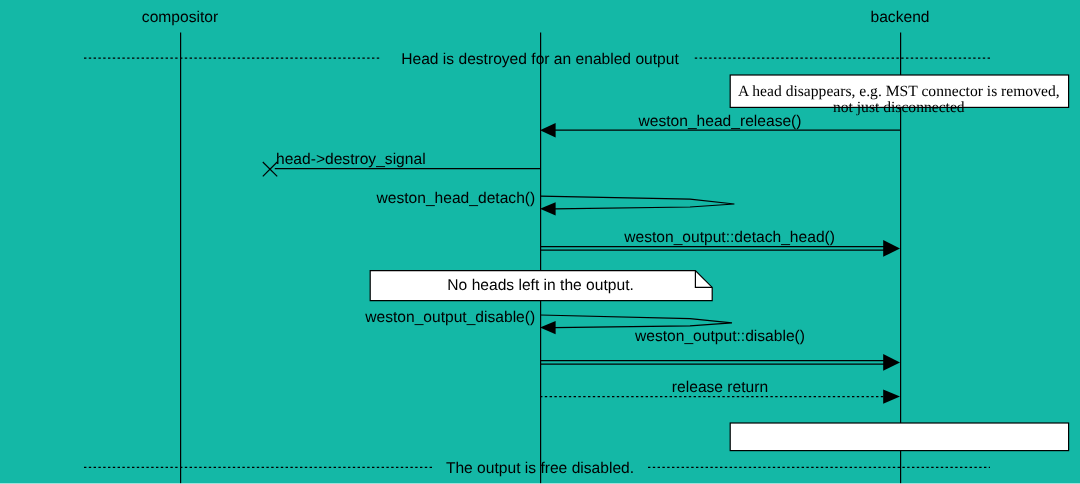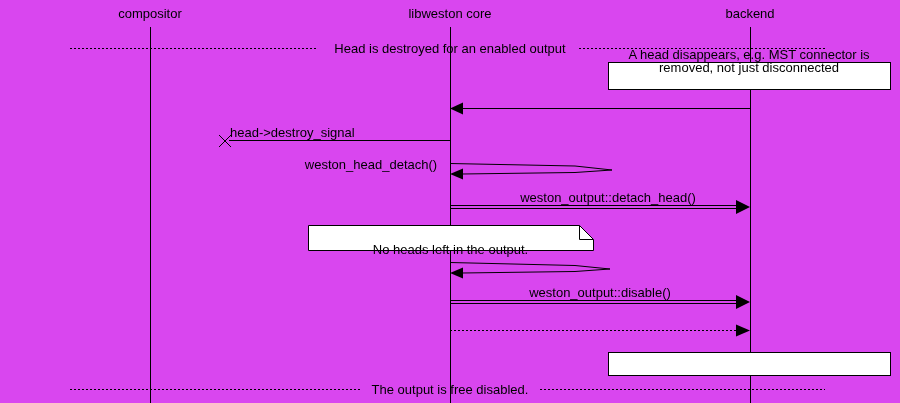--- a/index.html
+++ b/index.html
@@ -1,28 +1,28 @@
 <!DOCTYPE html>
 <html><head>
 <meta charset="utf-8">
 <style>
   html,body{margin:0;padding:0;background:#ffffff;}
   #canvas{
     position:relative;
     width:900px;height:403px;
-    background:#d946ef;
+    background:#14b8a6;
     font-family:"Liberation Sans", sans-serif;
     font-size:13px;
     color:#000000;
     overflow:hidden;
   }
   #wires{position:absolute;left:0;top:0;z-index:1;}
   .lbl{position:absolute;z-index:2;white-space:nowrap;line-height:15px;text-align:right;}
   .ctr{text-align:center;}
-  .rgt{text-align:center;}
+  .rgt{text-align:right;}
   .wrap{white-space:normal;line-height:13px;}
 </style>
 </head>
 <body>
 
 <div id="canvas">
 
   <svg id="wires" width="900" height="403" viewBox="0 0 900 403">
 
     <line x1="150.5" y1="27" x2="150.5" y2="403" stroke="#000"></line>
@@ -81,27 +81,29 @@
 
     <rect x="608.5" y="352.5" width="282" height="23" fill="#fff" stroke="#000"></rect>
 
     <g stroke="#000" stroke-dasharray="2,2">
       <line x1="70" y1="389.5" x2="360" y2="389.5"></line>
       <line x1="540" y1="389.5" x2="825" y2="389.5"></line>
     </g>
   </svg>
 
   <div class="lbl ctr" style="left:90px;top:6px;width:120px;">compositor</div>
-  <div class="lbl ctr" style="left:390px;top:6px;width:120px;">libweston core</div>
   <div class="lbl ctr" style="left:690px;top:6px;width:120px;">backend</div>
 
   <div class="lbl ctr" style="left:300px;top:41px;width:300px;">Head is destroyed for an enabled output</div>
   <div class="lbl ctr" style="left:300px;top:382px;width:300px;">The output is free disabled.</div>
 
-  <div class="lbl ctr wrap" style="left:611px;top:48px;width:276px;">A head disappears, e.g. MST connector is removed, not just disconnected</div>
-  <div class="lbl ctr" style="left:308px;top:230px;width:285px;margin-top:12px;">No heads left in the output.</div>
+  <div class="lbl ctr wrap" style="left:611px;top:69px;width:276px;font-family:Liberation Serif, serif;">A head disappears, e.g. MST connector is removed, not just disconnected</div>
+  <div class="lbl ctr" style="left:308px;top:230px;width:285px;">No heads left in the output.</div>
 
+  <div class="lbl ctr" style="left:460px;top:93px;width:280px;">weston_head_release()</div>
   <div class="lbl" style="left:230px;top:125px;">head-&gt;destroy_signal</div>
   <div class="lbl rgt" style="left:296px;top:157px;width:150px;">weston_head_detach()</div>
   <div class="lbl ctr" style="left:468px;top:190px;width:280px;">weston_output::detach_head()</div>
-  <div class="lbl ctr" style="left:460px;top:285px;width:280px;">weston_output::disable()</div>
+  <div class="lbl rgt" style="left:276px;top:256px;width:170px;">weston_output_disable()</div>
+  <div class="lbl ctr" style="left:460px;top:272px;width:280px;">weston_output::disable()</div>
+  <div class="lbl ctr" style="left:460px;top:315px;width:280px;">release return</div>
 
 </div>
 
 </body></html>

